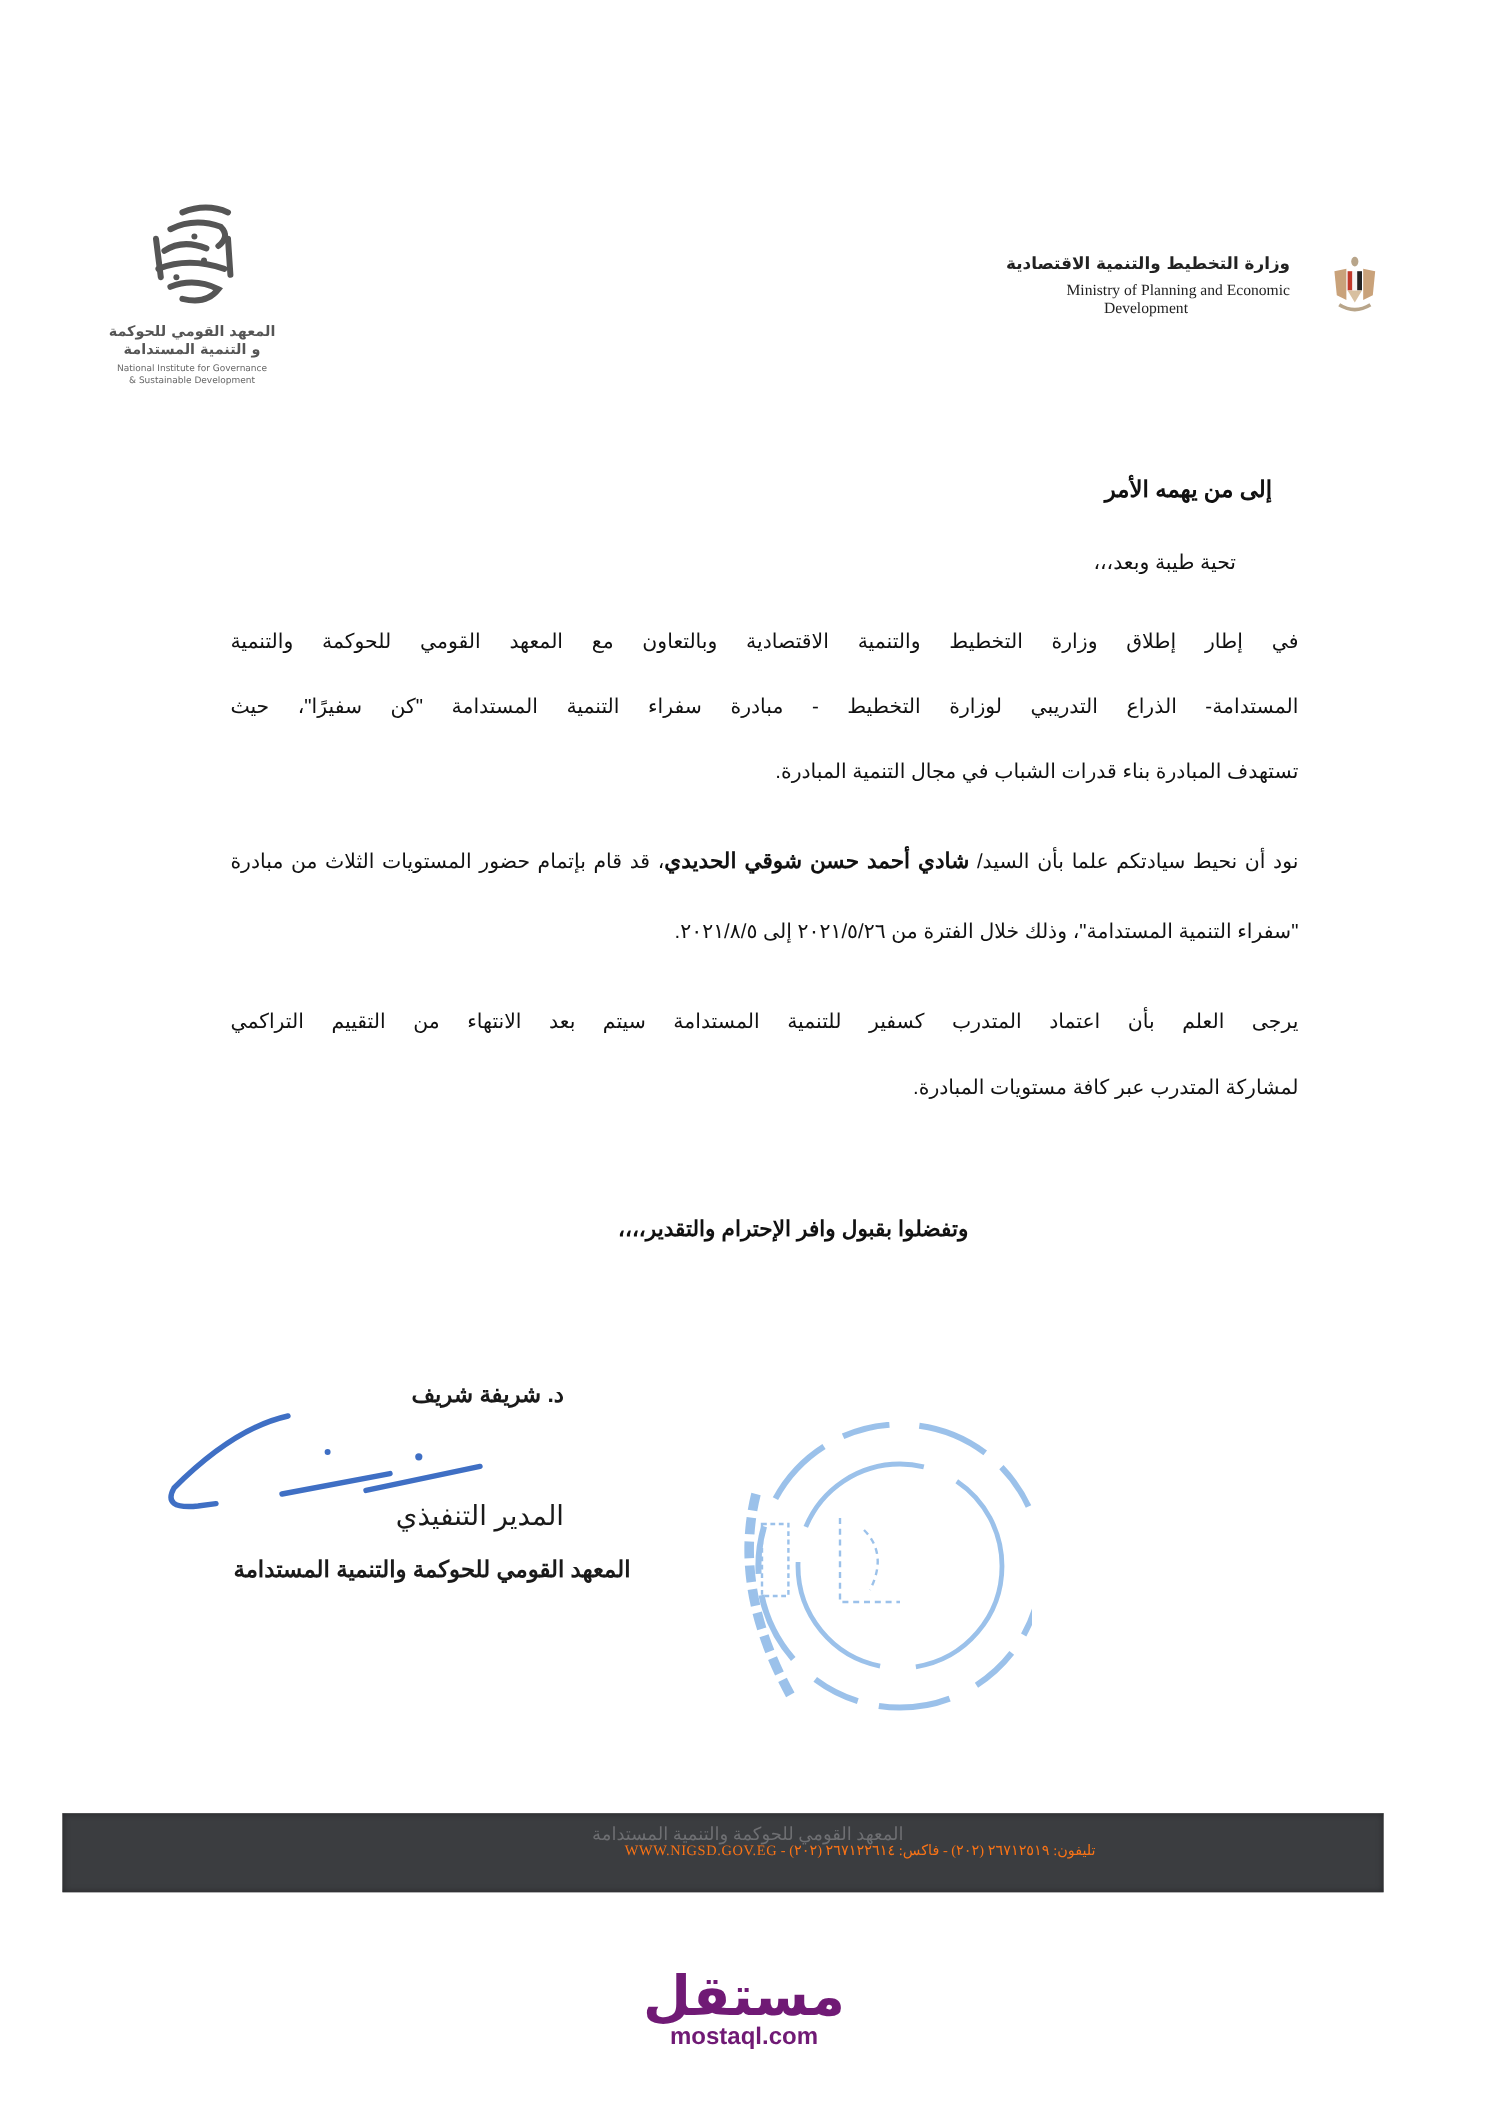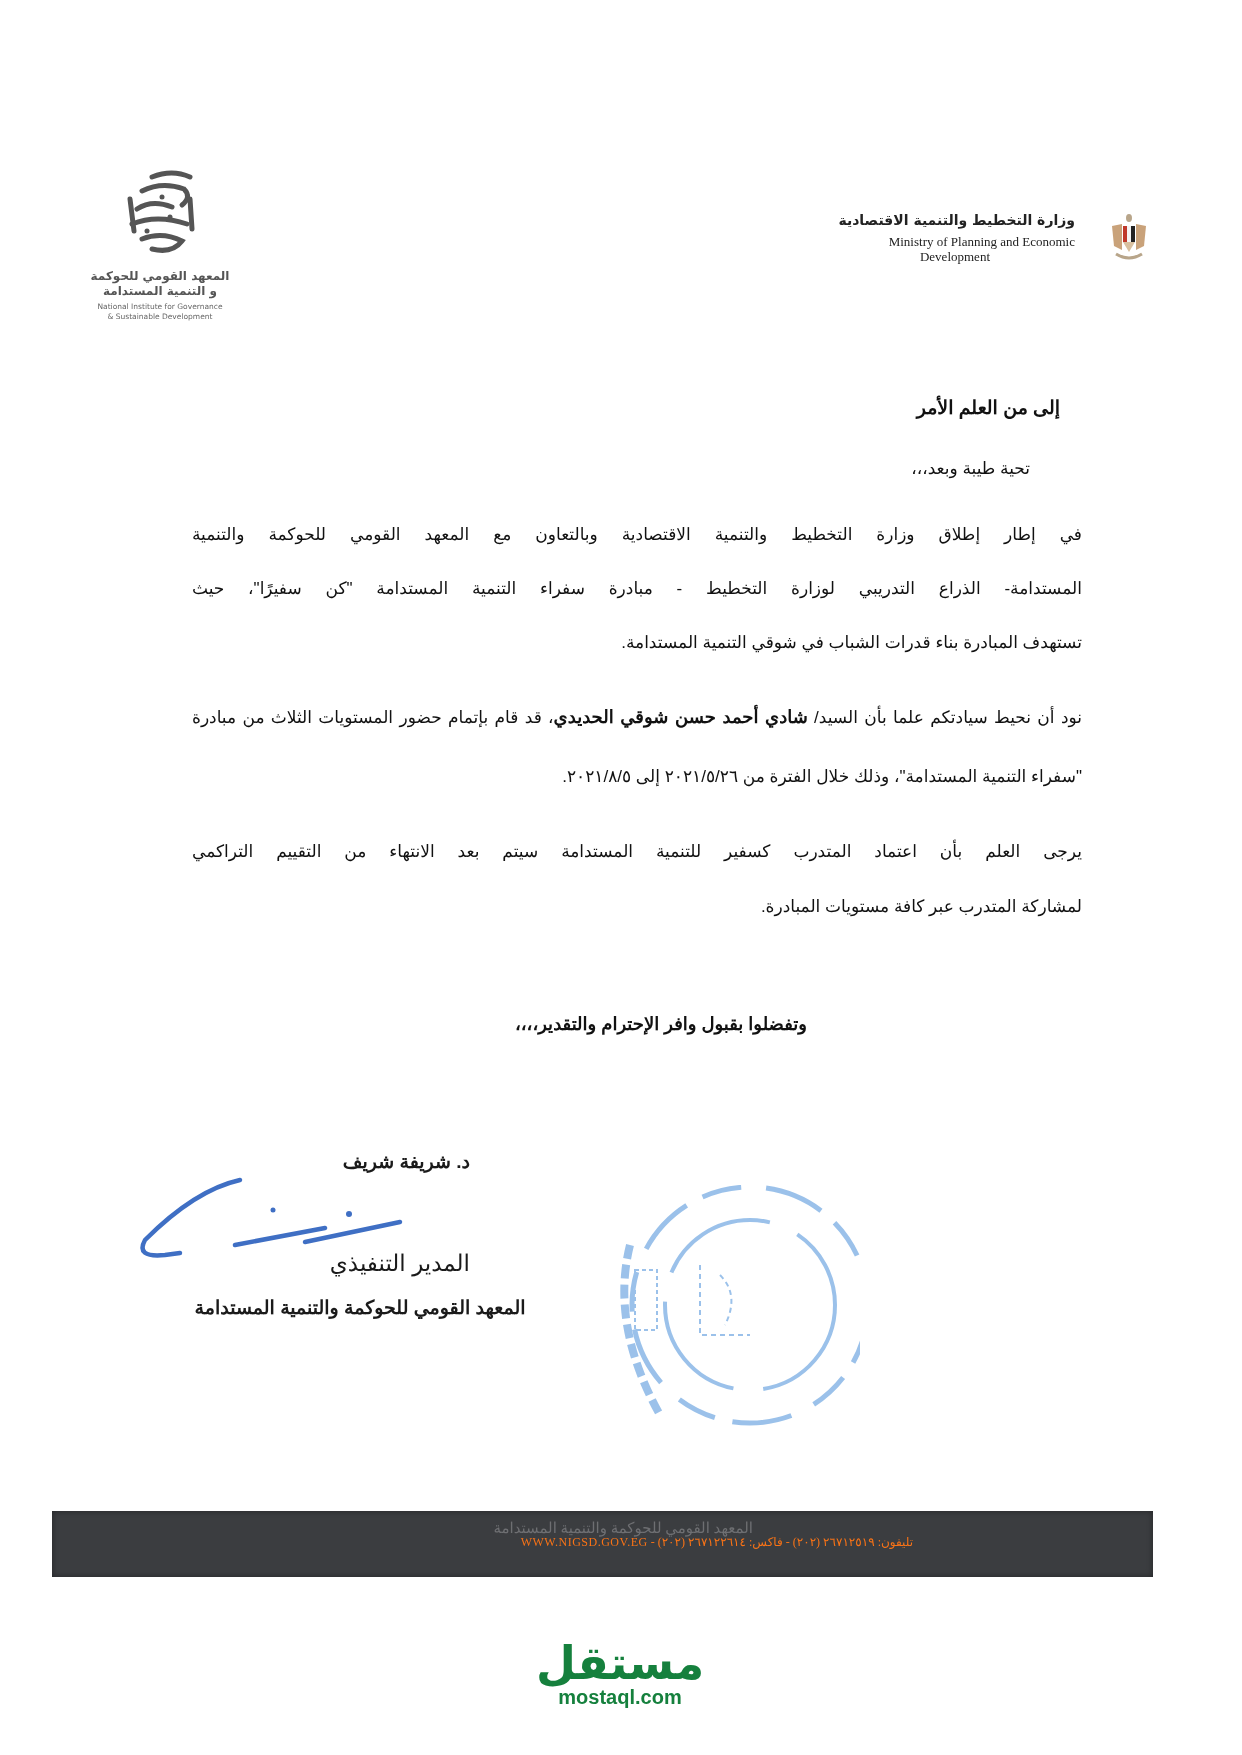--- a/index.html
+++ b/index.html
@@ -33,21 +33,21 @@
   #sig-name { left: 160px; width: 310px; top: 1150px; text-align: right; font-weight: bold; font-size: 19px; direction: rtl; font-family: "Liberation Sans", sans-serif; }
   #sig-title { left: 160px; width: 310px; top: 1250px; font-weight: normal; font-size: 23px; direction: rtl; font-family: "Liberation Sans", sans-serif; }
   #sig-inst { left: 160px; width: 400px; top: 1296px; text-align: center; font-weight: bold; font-size: 19px; direction: rtl; font-family: "Liberation Sans", sans-serif; }
   #signature { left: 135px; top: 1150px; width: 280px; height: 115px; }
   #stamp { left: 600px; top: 1185px; width: 260px; height: 260px; }
   
   #footer { left: 52px; top: 1511px; width: 1101px; height: 66px; background: #3b3d40; box-shadow: inset 0 0 6px rgba(0,0,0,0.4); }
   #footer .f1 { position: absolute; right: 400px; top: 8px; color: #6e6f72; font-size: 15px; direction: rtl; white-space: nowrap; font-family: "Liberation Serif", serif; }
   #footer .f2 { position: absolute; right: 240px; top: 24px; color: #f97316; font-size: 12px; direction: rtl; white-space: nowrap; font-family: "Liberation Serif", serif; letter-spacing: 0.5px; }
   
-  #watermark { left: 520px; top: 1640px; width: 200px; text-align: center; color: #15803d; }
+  #watermark { left: 520px; top: 1640px; width: 200px; text-align: center; color: #701a75; }
   #watermark .wm-ar { font-size: 46px; font-weight: bold; line-height: 46px; direction: rtl; font-family: "DejaVu Sans", sans-serif; }
   #watermark .wm-en { font-size: 20px; font-weight: bold; line-height: 22px; font-family: "Liberation Sans", sans-serif; }
 </style>
 </head>
 <body>
 
 <div id="ministry" class="abs">
   <div class="ar">وزارة التخطيط والتنمية الاقتصادية</div>
   <div class="en1" style="left:auto; right:75px;">Ministry of Planning and Economic</div>
   <div class="en2" style="left:auto; right:160px;">Development</div>
@@ -79,26 +79,26 @@
         <circle cx="58" cy="48" r="2.5"></circle>
         <circle cx="35" cy="62" r="2.5"></circle>
     </g>
   </svg>
   <div class="ar1">المعهد القومي للحوكمة</div>
   <div class="ar2">و التنمية المستدامة</div>
   <div class="en1">National Institute for Governance</div>
   <div class="en2">&amp; Sustainable Development</div>
 </div>
 
-<div id="heading" class="abs line rtl">إلى من العلم الأمر</div>
+<div id="heading" class="abs line rtl">إلى من يهمه الأمر</div>
 <div id="greeting" class="abs line rtl">تحية طيبة وبعد،،،</div>
 
 <div class="abs line rtl justify" style="top:524px;">في إطار إطلاق وزارة التخطيط والتنمية الاقتصادية وبالتعاون مع المعهد القومي للحوكمة والتنمية</div>
 <div class="abs line rtl justify" style="top:578px;">المستدامة- الذراع التدريبي لوزارة التخطيط - مبادرة سفراء التنمية المستدامة "كن سفيرًا"، حيث</div>
-<div class="abs line rtl" style="top:632px;">تستهدف المبادرة بناء قدرات الشباب في شوقي التنمية المستدامة.</div>
+<div class="abs line rtl" style="top:632px;">تستهدف المبادرة بناء قدرات الشباب في مجال التنمية المبادرة.</div>
 
 <div class="abs line rtl justify" style="top:706px;">
   <span>نود أن نحيط سيادتكم علما بأن السيد/</span>
   <span class="bold-name">شادي أحمد حسن شوقي الحديدي</span><span>، قد قام بإتمام حضور المستويات الثلاث من مبادرة</span>
 </div>
 <div class="abs line rtl" style="top:766px;">"سفراء التنمية المستدامة"، وذلك خلال الفترة من ٢٠٢١/٥/٢٦ إلى ٢٠٢١/٨/٥.</div>
 
 <div class="abs line rtl justify" style="top:841px;">يرجى العلم بأن اعتماد المتدرب كسفير للتنمية المستدامة سيتم بعد الانتهاء من التقييم التراكمي</div>
 <div class="abs line rtl" style="top:896px;">لمشاركة المتدرب عبر كافة مستويات المبادرة.</div>
 

